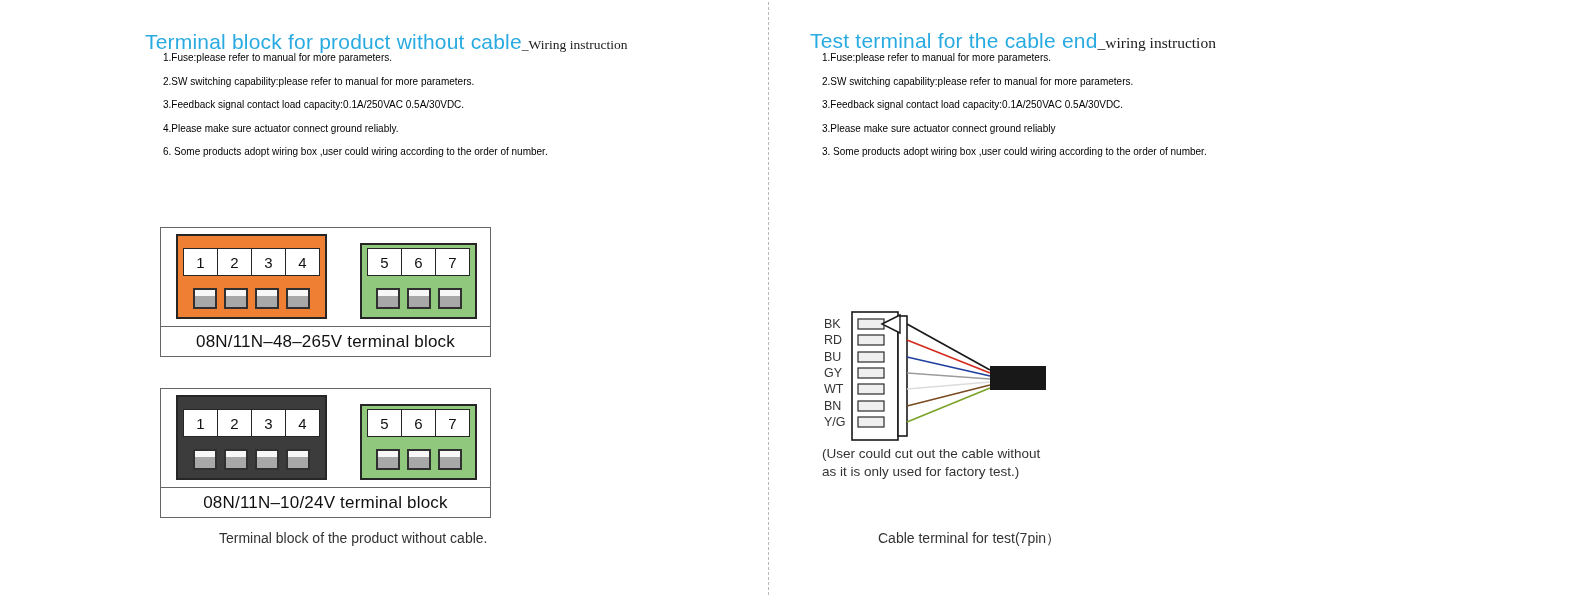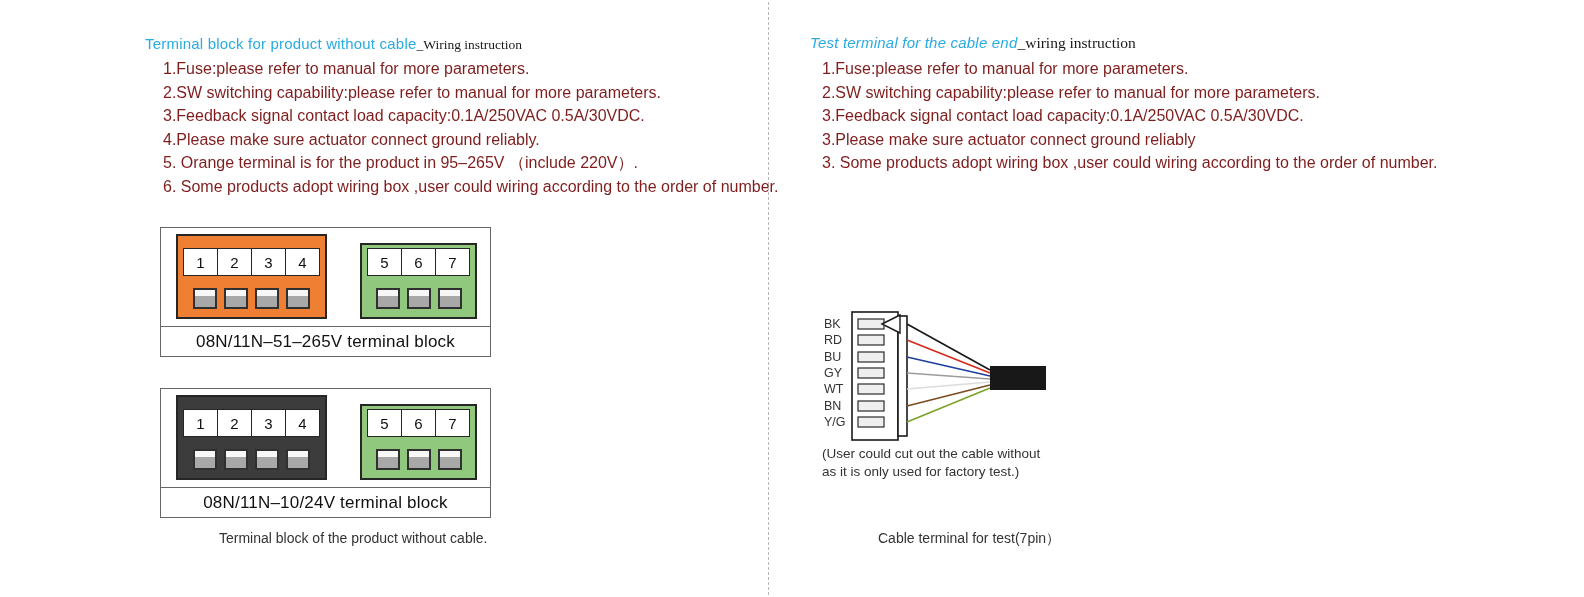--- a/index.html
+++ b/index.html
@@ -1,28 +1,28 @@
 <!DOCTYPE html>
 <html><head>
 <meta charset="utf-8">
 <style>
   * { margin:0; padding:0; box-sizing:border-box; }
   html,body { background:#ffffff; }
   body { font-family:"Liberation Sans", sans-serif; }
   .page { position:relative; width:1584px; height:597px; background:#fff; overflow:hidden; }
 
   .title { position:absolute; white-space:nowrap; font-weight:400; }
-  .title-main { font-size:15px; letter-spacing:.2px; }
+  .title-main { font-size:21px; letter-spacing:.2px; }
   .title-suffix { color:#1a1a1a;font-family:Liberation Serif, serif; }
   #left-title { left:145px; top:20px; }
   #left-title .title-suffix { font-size:13.5px; }
   #right-title { left:810px; top:19px; }
   #right-title .title-suffix { font-size:15.5px; }
 
-  .instructions { position:absolute; font-size:16px; color:#7f1d1d;margin-top:11px; }
+  .instructions { position:absolute; font-size:10px; color:#000000; }
   #left-instructions { left:163px; top:46px; }
   #right-instructions { left:822px; top:46px; }
   .ins-line { line-height:23.6px; white-space:nowrap; }
   .ins-line.indent { padding-left:14px; }
 
   .divider { position:absolute; left:768px; top:2px; height:593px; width:0; border-left:1px dashed #b8b8b8; }
 
   .tb-figure { position:absolute; width:331px; border:1px solid #666; background:#fff; }
   #figure1 { left:160px; top:227px; }
   #figure2 { left:160px; top:388px; }
@@ -58,21 +58,20 @@
 
 <div class="page">
 
   <h1 class="title" id="left-title"><span class="title-main" style="color: rgb(41, 171, 226);">Terminal block for product without cable</span><span class="title-suffix">_Wiring instruction</span></h1>
 
   <div class="instructions" id="left-instructions">
     <div class="ins-line">1.Fuse:please refer to manual for more parameters.</div>
     <div class="ins-line">2.SW switching capability:please refer to manual for more parameters.</div>
     <div class="ins-line">3.Feedback signal contact load capacity:0.1A/250VAC 0.5A/30VDC.</div>
     <div class="ins-line">4.Please make sure actuator connect ground reliably.</div>
-    <div class="ins-line">5. Orange terminal is for the product in 95–265V （include 220V）.</div>
     <div class="ins-line">6. Some products adopt wiring box ,user could wiring according to the order of number.</div>
   </div>
 
   <figure class="tb-figure" id="figure1">
     <div class="blocks-row">
       <div class="tblock pad-a" style="background: rgb(239, 127, 51);">
         <div class="cells">
           <div class="cell">1</div>
           <div class="cell">2</div>
           <div class="cell">3</div>
@@ -91,21 +90,21 @@
           <div class="cell">6</div>
           <div class="cell">7</div>
         </div>
         <div class="slots">
           <div class="slot"></div>
           <div class="slot"></div>
           <div class="slot"></div>
         </div>
       </div>
     </div>
-    <figcaption class="tb-label">08N/11N–51–265V terminal block</figcaption>
+    <figcaption class="tb-label">08N/11N–48–265V terminal block</figcaption>
   </figure>
 
   <figure class="tb-figure" id="figure2">
     <div class="blocks-row">
       <div class="tblock pad-a" style="background: rgb(60, 60, 60);">
         <div class="cells">
           <div class="cell">1</div>
           <div class="cell">2</div>
           <div class="cell">3</div>
           <div class="cell">4</div>
@@ -130,21 +129,21 @@
         </div>
       </div>
     </div>
     <figcaption class="tb-label">08N/11N–10/24V terminal block</figcaption>
   </figure>
 
   <p class="caption" id="left-caption">Terminal block of the product without cable.</p>
 
   <div class="divider"></div>
 
-  <h1 class="title" id="right-title"><span class="title-main" style="color: rgb(41, 171, 226); font-style: italic;">Test terminal for the cable end</span><span class="title-suffix">_wiring instruction</span></h1>
+  <h1 class="title" id="right-title"><span class="title-main" style="color: rgb(41, 171, 226);">Test terminal for the cable end</span><span class="title-suffix">_wiring instruction</span></h1>
 
   <div class="instructions" id="right-instructions">
     <div class="ins-line">1.Fuse:please refer to manual for more parameters.</div>
     <div class="ins-line">2.SW switching capability:please refer to manual for more parameters.</div>
     <div class="ins-line">3.Feedback signal contact load capacity:0.1A/250VAC 0.5A/30VDC.</div>
     <div class="ins-line">3.Please make sure actuator connect ground reliably</div>
     <div class="ins-line">3. Some products adopt wiring box ,user could wiring according to the order of number.</div>
   </div>
 
   <div class="connector-wrap">

